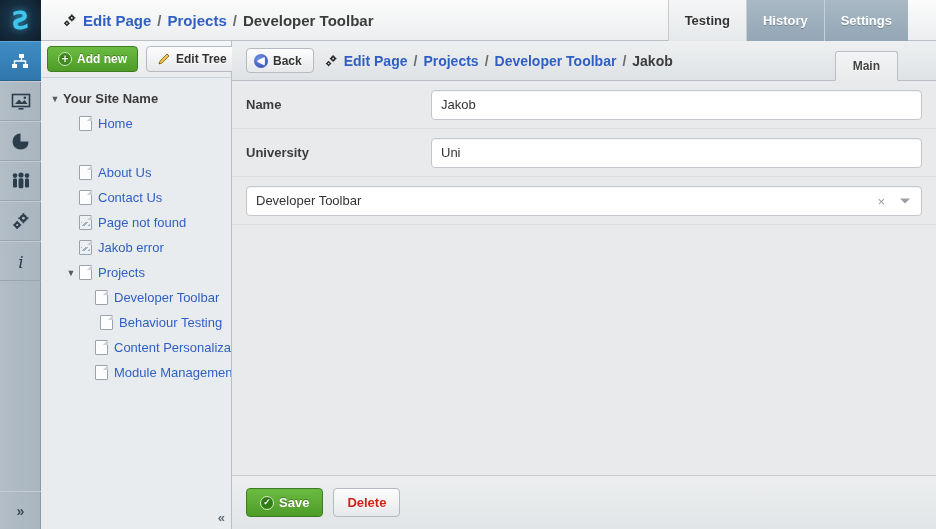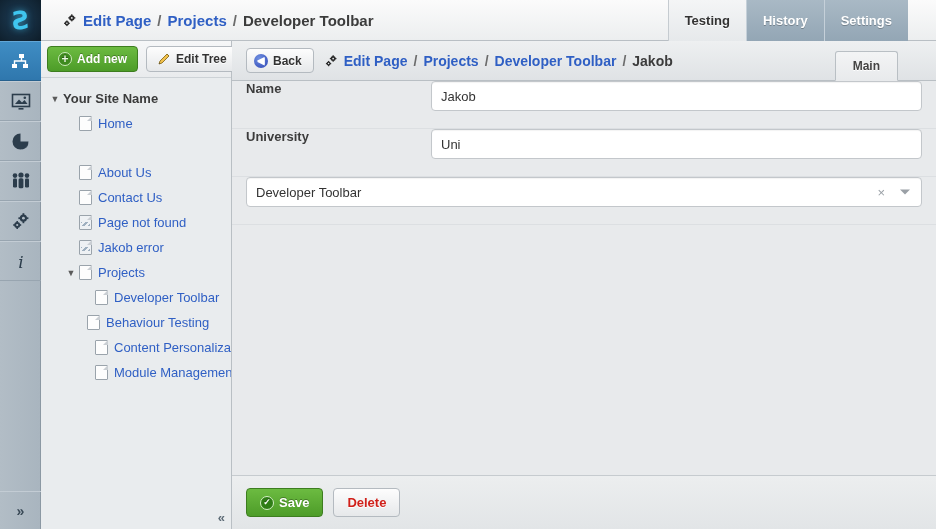--- a/index.html
+++ b/index.html
@@ -206,21 +206,21 @@
     font-size: 12px; font-weight: bold; color: #444; cursor: pointer;
     background: linear-gradient(to bottom, #f3f4f5, #e8eaec);
     border: 1px solid #b9bfc4; border-bottom: 1px solid #e8eaec;
     border-radius: 3px 3px 0 0;
     margin-right: 38px;
     text-shadow: 0 1px 0 #fff;
   }
 
   .form { padding: 0; }
   .frow {
-    display: flex; 
+    display: flex; align-items: center;
     height: 48px; padding: 0 14px 0 14px;
     border-bottom: 1px solid #dcdfe2;
   }
   .flabel {
     width: 185px; flex: 0 0 185px;
     font-size: 13px; font-weight: bold; color: #3c3c3c;
   }
   .fctl { flex: 1; position: relative; }
   .finput {
     width: 100%; height: 30px;
@@ -405,21 +405,21 @@
         <div class="tree-row" style="padding-left: 22px;">
           <span class="tw">▼</span>
           <span class="pg"></span>
           <span class="tree-label">Projects</span>
         </div>
         <div class="tree-row" style="padding-left: 38px;">
           <span class="tw"></span>
           <span class="pg"></span>
           <span class="tree-label">Developer Toolbar</span>
         </div>
-        <div class="tree-row" style="padding-left: 30px;">
+        <div class="tree-row" style="padding-left: 43px;">
           <span class="tw"></span>
           <span class="pg"></span>
           <span class="tree-label">Behaviour Testing</span>
         </div>
         <div class="tree-row" style="padding-left: 38px;">
           <span class="tw"></span>
           <span class="pg"></span>
           <span class="tree-label">Content Personalization</span>
         </div>
         <div class="tree-row" style="padding-left: 38px;">

